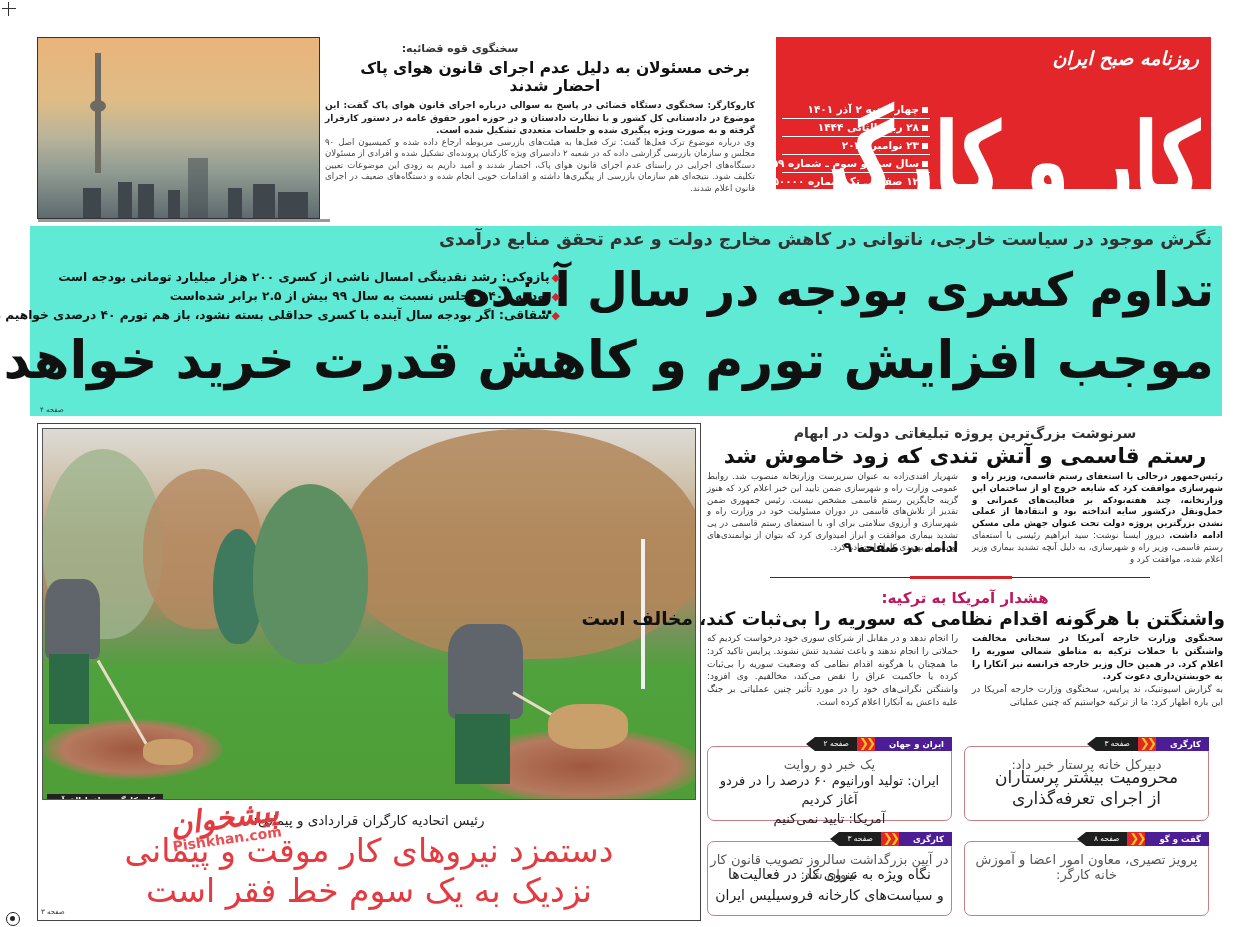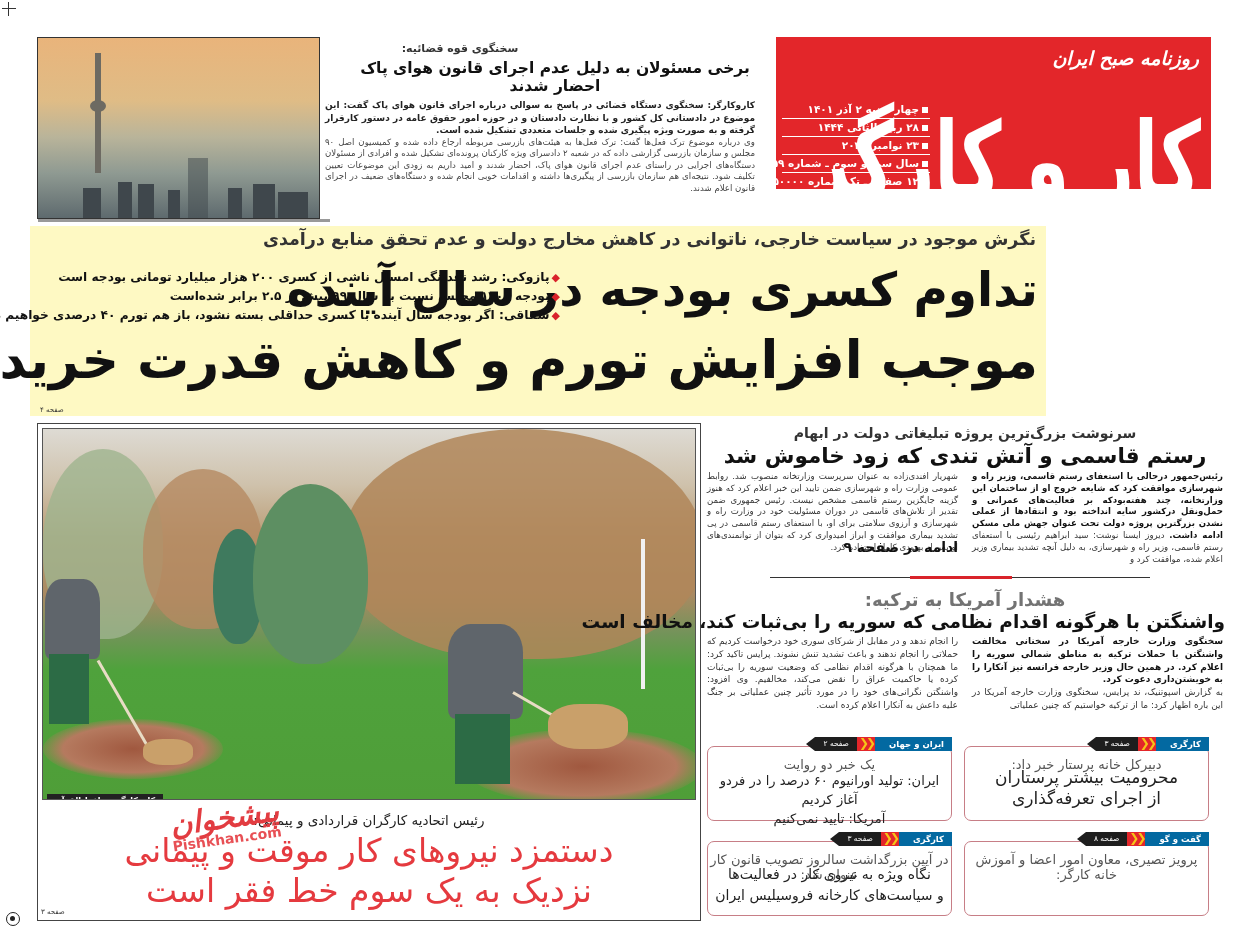--- a/index.html
+++ b/index.html
@@ -33,21 +33,21 @@
   .photo-shadow { left: 38px; top: 219px; width: 292px; height: 3px; background: #999; }
 
   
   .top-article { left: 325px; top: 42px; width: 430px; text-align: right; }
   .top-article .kicker { font-size: 11px; font-weight: bold; color: #333; margin-right: 160px; text-align: center; }
   .top-article .headline { font-size: 15.5px; font-weight: bold; color: #111; margin-top: 4px; text-align: center; padding-left: 30px; }
   .top-article .lead { font-size: 9px; font-weight: bold; line-height: 12.5px; color: #222; margin-top: 4px; text-align: justify; text-align-last: right; }
   .top-article .body { font-size: 8.6px; line-height: 11.5px; color: #444; text-align: justify; text-align-last: right; }
 
   
-  .band { left: 30px; top: 226px; width: 1016px; height: 190px; background: #fef9c3; }
+  .band { left: 30px; top: 226px; width: 1192px; height: 190px; background: #5eead4; }
   .band .overline { position: absolute; right: 10px; top: 3px; font-size: 17.5px; font-weight: bold; color: #333; white-space: nowrap; }
   .band .hl1 { position: absolute; right: 8px; top: 36px; font-size: 47px; font-weight: bold; color: #111; white-space: nowrap; letter-spacing: -1px; }
   .band .hl2 { position: absolute; right: 8px; top: 104px; font-size: 52px; font-weight: bold; color: #111; white-space: nowrap; letter-spacing: -1px; }
   .band .bullets { position: absolute; left: 30px; top: 42px; width: 500px; }
   .band .bullet { font-size: 12.2px; font-weight: bold; color: #111; line-height: 19px; white-space: nowrap; }
   .band .bullet .dia { color: #d9232a; font-size: 11px; margin-left: 2px; }
   .band .page-ref { position: absolute; left: 10px; top: 180px; font-size: 7px; color: #333; }
 
   
   .main-frame { left: 37px; top: 423px; width: 664px; height: 498px; border: 1px solid #444; }
@@ -78,28 +78,28 @@
   .art-cols { display: flex; flex-direction: row; gap: 14px; margin-top: 3px; padding: 0 2px; }
   .art-col { flex: 1; font-size: 8.6px; line-height: 11.8px; text-align: justify; text-align-last: right; color: #333; }
   .art-col .bold { font-weight: bold; color: #111; }
   .art-col .cont { display: block; text-align: left; font-weight: bold; font-size: 14px; color: #111; margin-top: -12px; }
 
   .divider { left: 770px; top: 577px; width: 380px; height: 1px; background: #333; }
   .divider-red { left: 910px; top: 576px; width: 102px; height: 3px; background: #d9232a; }
 
   
   .art2 { left: 705px; top: 589px; width: 520px; }
-  .art2 .kicker { text-align: center; font-size: 18px; color: #737373; font-weight: bold; }
+  .art2 .kicker { text-align: center; font-size: 15px; color: #be185d; font-weight: bold; }
   .art2 .headline { text-align: center; font-size: 18.5px; font-weight: bold; color: #111; margin-top: 1px; white-space: nowrap; }
   .art2 .art-col { font-size: 9px; line-height: 12.8px; }
 
   
   .teaser { width: 245px; height: 75px; border: 1px solid #c77e86; border-radius: 7px; }
   .teaser .tag { position: absolute; right: -1px; top: -10px; height: 14px; display: flex; flex-direction: row; align-items: center; }
-  .teaser .tag-section { background: #0369a1; color: #fff; font-size: 8.5px; font-weight: bold; height: 14px; line-height: 14px; padding: 0 8px 0 14px; }
+  .teaser .tag-section { background: #4c1d95; color: #fff; font-size: 8.5px; font-weight: bold; height: 14px; line-height: 14px; padding: 0 8px 0 14px; }
   .teaser .tag-chev { color: #f5c518; font-size: 12px; font-weight: bold; height: 14px; line-height: 13px; background: #e3262a; padding: 0 2px; letter-spacing: -3px; }
   .teaser .tag-page { background: #1e1e1e; color: #fff; font-size: 7.5px; height: 14px; line-height: 14px; padding: 0 8px 0 8px; position: relative; }
   .teaser .tag-page::after { content: ""; position: absolute; left: -9px; top: 0; border-top: 7px solid transparent; border-bottom: 7px solid transparent; border-right: 9px solid #1e1e1e; }
   .teaser .t-kicker { position: absolute; top: 10px; width: 100%; text-align: center; font-size: 13px; color: #555; }
   .teaser .t-title { position: absolute; top: 24px; width: 100%; text-align: center; font-size: 13px; color: #222; line-height: 19px; }
   .teaser.big-title .t-title { top: 20px; font-size: 17px; line-height: 21px; }
   .teaser.t3 .t-title, .teaser.t4 .t-title { font-size: 14px; line-height: 21px; top: 22px; }
 </style>
 </head>
 <body>

